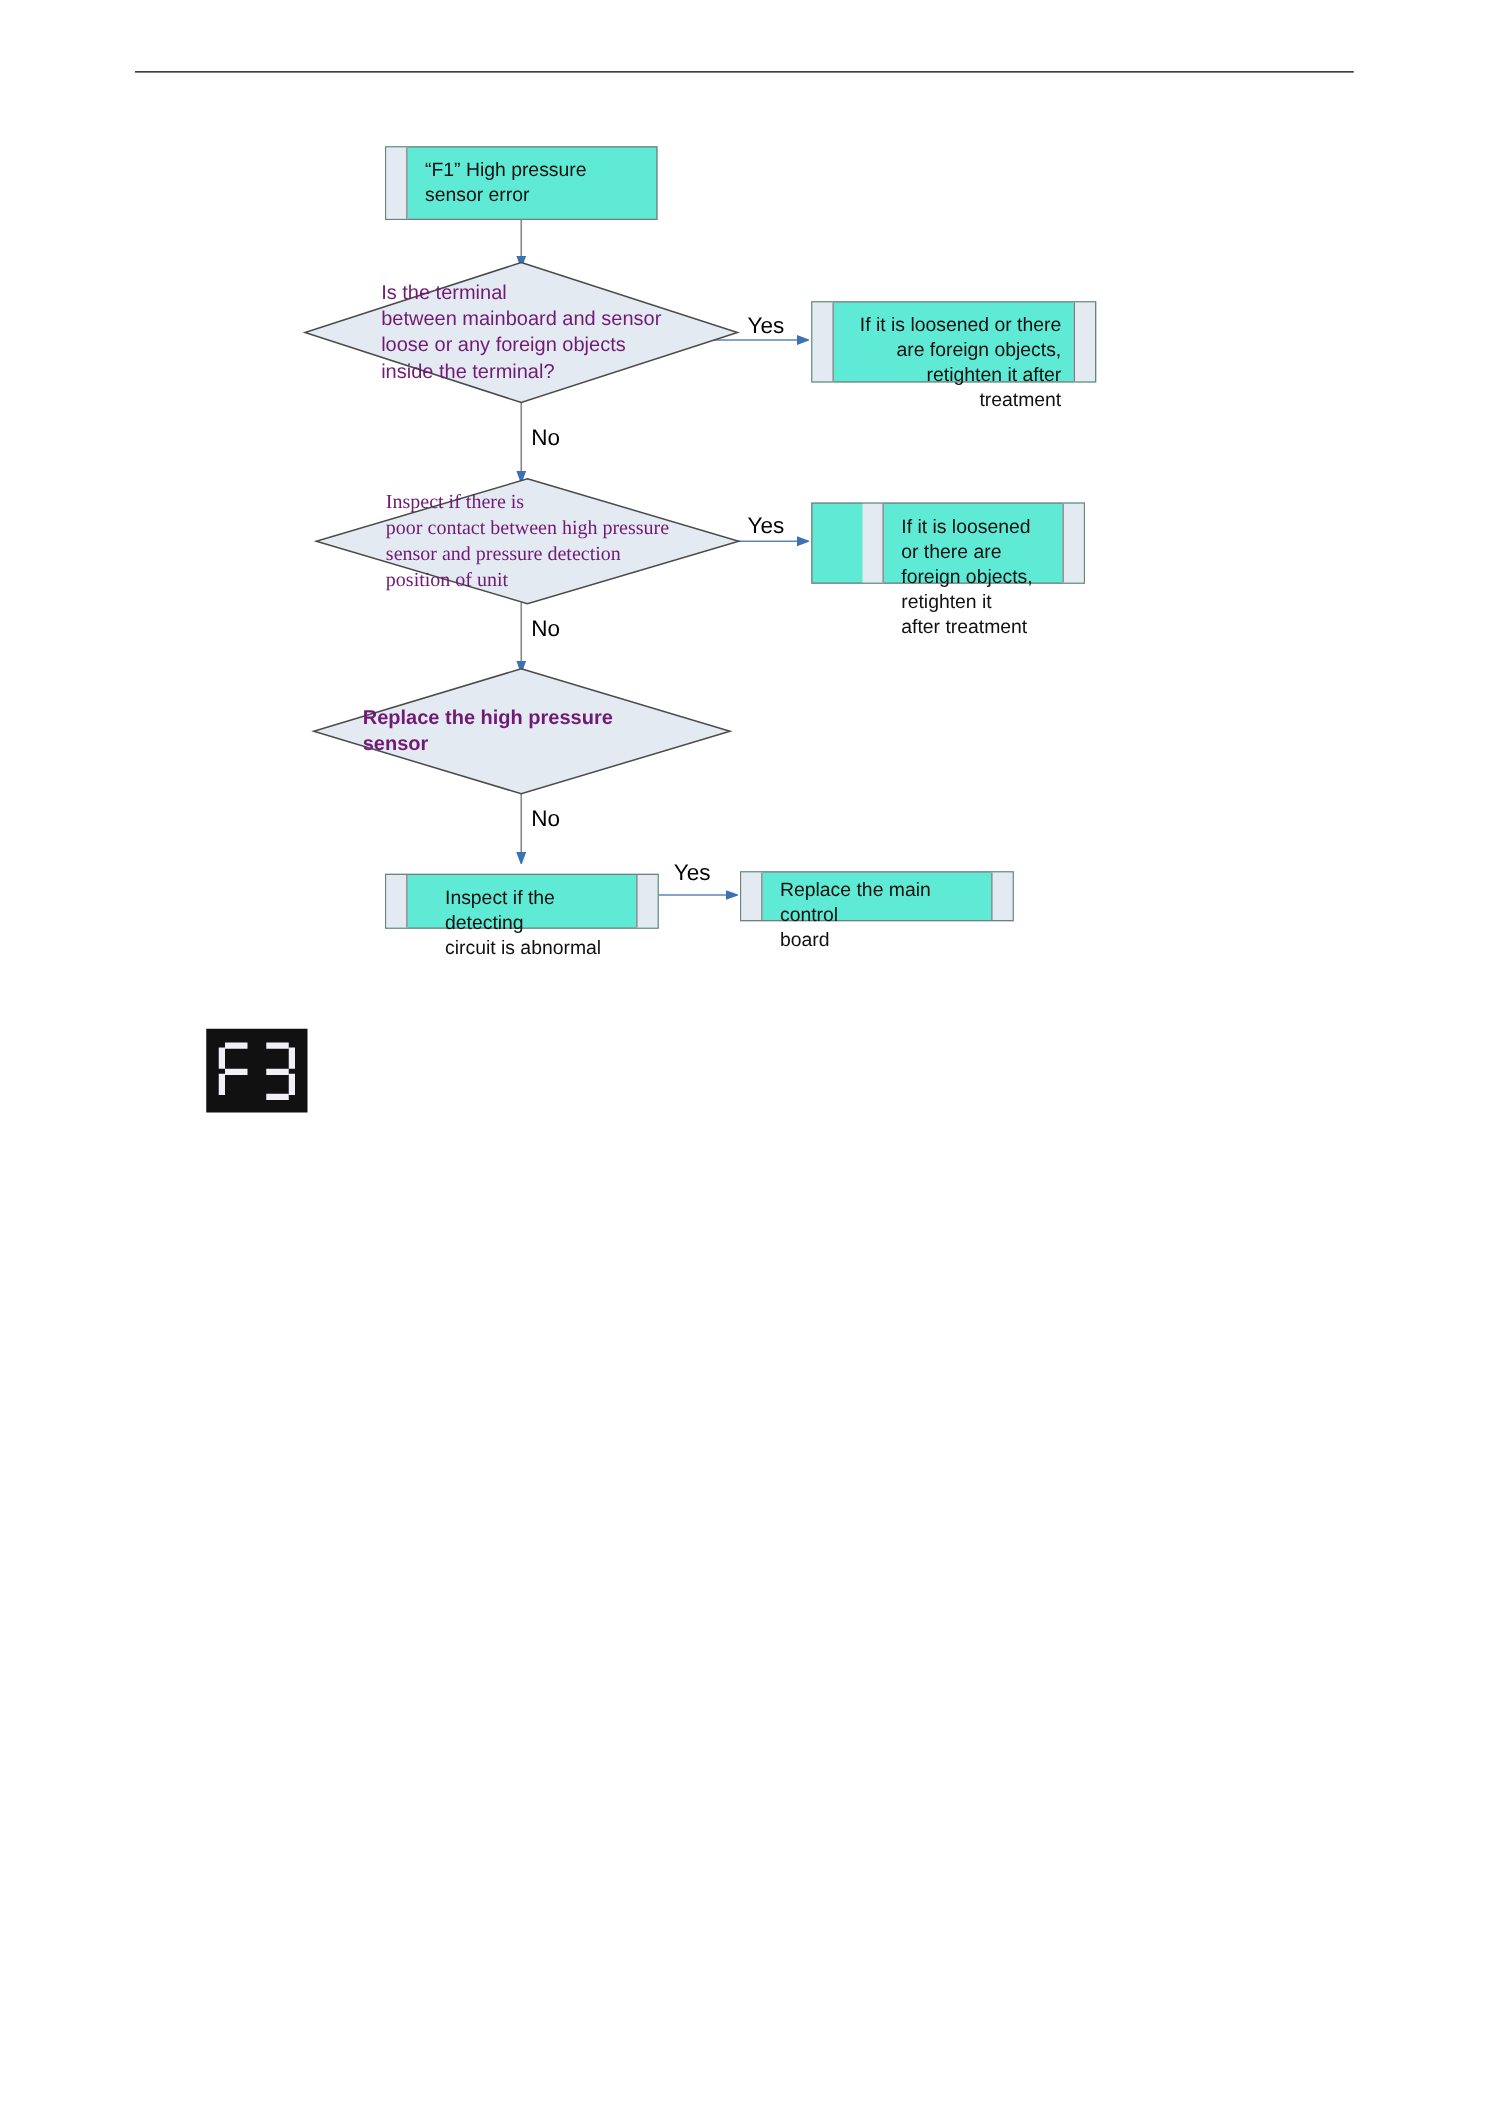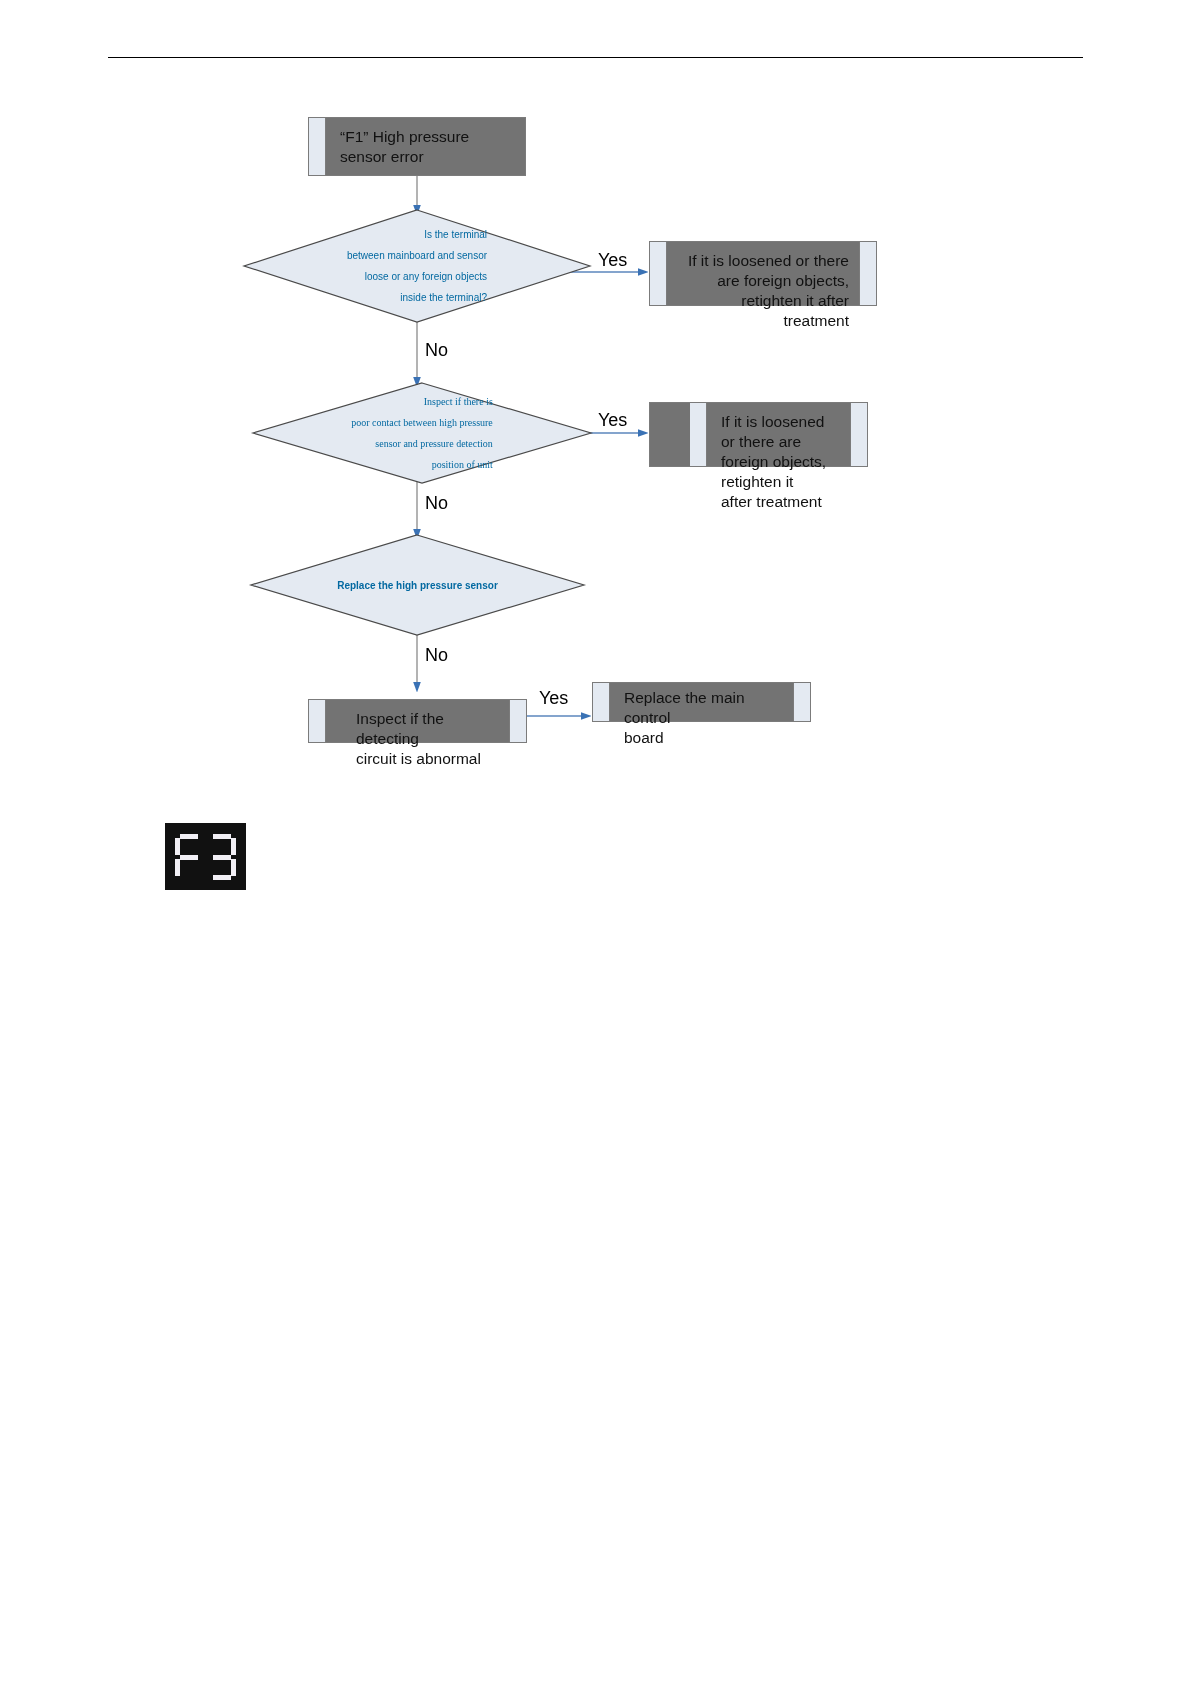--- a/index.html
+++ b/index.html
@@ -40,21 +40,21 @@
     top: 0;
     width: 1191px;
     height: 820px;
     overflow: visible;
   }
 
   
   .node-box {
     position: absolute;
     box-sizing: border-box;
-    background: #737373;
+    background: #5eead4;
     border: 1px solid #7b7b7b;
     display: flex;
     align-items: stretch;
   }
   .node-box .gutter {
     width: 16px;
     flex: 0 0 16px;
     border-right: 1px solid #7b7b7b;
     background: #e4eaf2;
   }
@@ -84,24 +84,24 @@
   }
   .node-diamond .diamond-text {
     position: absolute;
     left: 12%;
     top: 0;
     width: 76%;
     height: 100%;
     display: flex;
     align-items: center;
     justify-content: center;
-    text-align: right;
-    font-size: 10px;
+    text-align: left;
+    font-size: 16px;
     line-height: 21px;
-    color: #0369a1;
+    color: #701a75;
     white-space: pre-line;
     pointer-events: none;
   }
 
   
   .edge-label {
     position: absolute;
     font-size: 18px;
     line-height: 17px;
     color: #000;
@@ -221,21 +221,21 @@
     <div class="diamond-text">Replace the high pressure sensor</div>
   </div>
 
   <div class="node-box" style="left:308px; top:699px; width:219px; height:44px;gap:16px;">
     <div class="gutter"></div>
     <div class="box-text">Inspect if the detecting
 circuit is abnormal</div>
     <div class="gutter right"></div>
   </div>
 
-  <div class="node-box" style="left:592px; top:682px; width:219px; height:40px;">
+  <div class="node-box" style="left:592px; top:697px; width:219px; height:40px;">
     <div class="gutter"></div>
     <div class="box-text" style="padding-top:5px;">Replace the main control
 board</div>
     <div class="gutter right"></div>
   </div>
 
   <div class="edge-label" style="left:598px; top:252px;">Yes</div>
   <div class="edge-label" style="left:425px; top:342px;">No</div>
   <div class="edge-label" style="left:598px; top:412px;">Yes</div>
   <div class="edge-label" style="left:425px; top:495px;">No</div>

